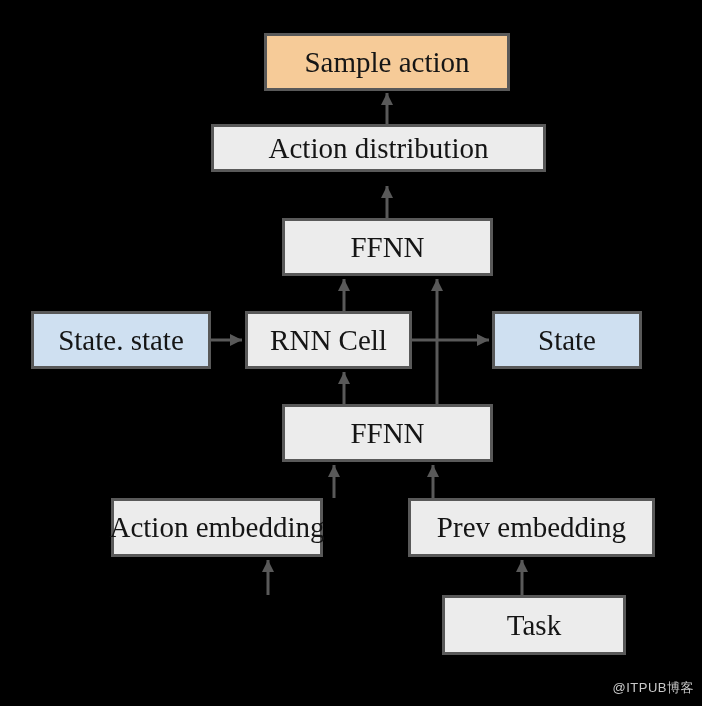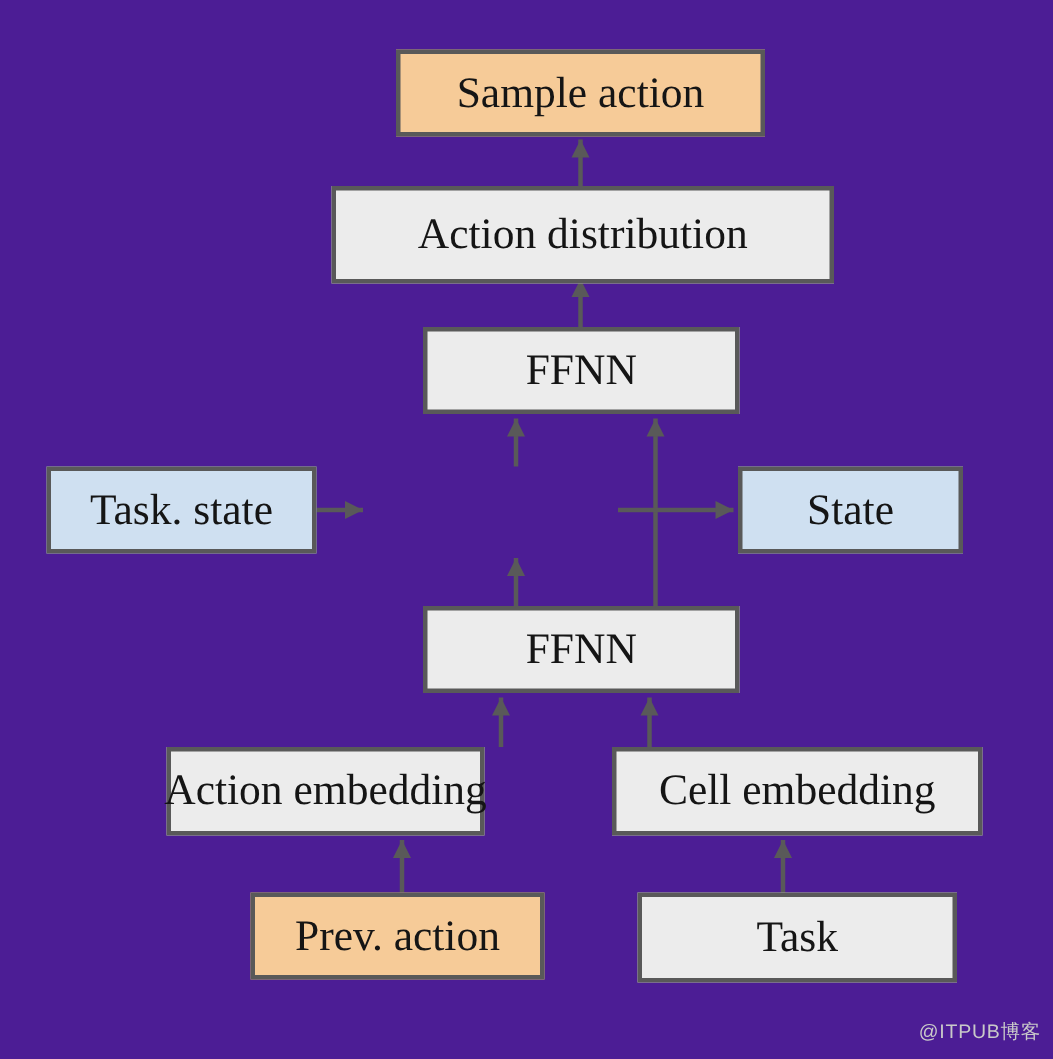--- a/index.html
+++ b/index.html
@@ -1,19 +1,19 @@
 <!DOCTYPE html>
 <html style="--c-output-fill: #f6cb98; --c-state-fill: #cfe0f1; --c-process-fill: #ececec; --c-border: #595959; --c-arrow: #595959; --c-text: #151515; --c-watermark: #c9c9c9;"><head>
 <meta charset="utf-8">
 <style>
   html,body{margin:0;padding:0;background:#ffffff;}
   .canvas{
     position:relative;
     width:702px;height:706px;
-    background:#4c1d95;
+    background:#000000;
     overflow:hidden;
     font-family:"Liberation Serif", serif;
   }
   .arrows{
     position:absolute;left:0;top:0;width:702px;height:706px;
   }
   .arrows line{
     stroke:var(--c-arrow,#595959);
     stroke-width:3;
   }
@@ -63,34 +63,34 @@
     <line x1="211" y1="340" x2="242" y2="340" marker-end="url(#arrowhead)"></line>
     <line x1="412" y1="340" x2="489" y2="340" marker-end="url(#arrowhead)"></line>
     <line x1="334" y1="498" x2="334" y2="465" marker-end="url(#arrowhead)"></line>
     <line x1="433" y1="498" x2="433" y2="465" marker-end="url(#arrowhead)"></line>
     <line x1="268" y1="595" x2="268" y2="560" marker-end="url(#arrowhead)"></line>
     <line x1="522" y1="596" x2="522" y2="560" marker-end="url(#arrowhead)"></line>
   </svg>
 
   <div class="node orange" style="left:264px;top:33px;width:246px;height:58px">Sample action</div>
 
-  <div class="node" style="left:221px;top:124px;width:335px;height:65px">Action distribution</div>
+  <div class="node" style="left:211px;top:124px;width:335px;height:48px">Action distribution</div>
 
   <div class="node" style="left:282px;top:218px;width:211px;height:58px">FFNN</div>
 
-  <div class="node blue" style="left:31px;top:311px;width:180px;height:58px">Task. state</div>
+  <div class="node blue" style="left:31px;top:311px;width:180px;height:58px">State. state</div>
 
+  <div class="node" style="left:245px;top:311px;width:167px;height:58px">RNN Cell</div>
 
   <div class="node blue" style="left:492px;top:311px;width:150px;height:58px">State</div>
 
   <div class="node" style="left:282px;top:404px;width:211px;height:58px">FFNN</div>
 
   <div class="node" style="left:111px;top:498px;width:212px;height:59px">Action embedding</div>
 
-  <div class="node" style="left:408px;top:498px;width:247px;height:59px">Cell embedding</div>
+  <div class="node" style="left:408px;top:498px;width:247px;height:59px">Prev embedding</div>
 
-  <div class="node orange" style="left:167px;top:595px;width:196px;height:58px">Prev. action</div>
 
-  <div class="node" style="left:425px;top:595px;width:213px;height:60px">Task</div>
+  <div class="node" style="left:442px;top:595px;width:184px;height:60px">Task</div>
 
   <div class="watermark">@ITPUB博客</div>
 
 </div>
 
 </body></html>

